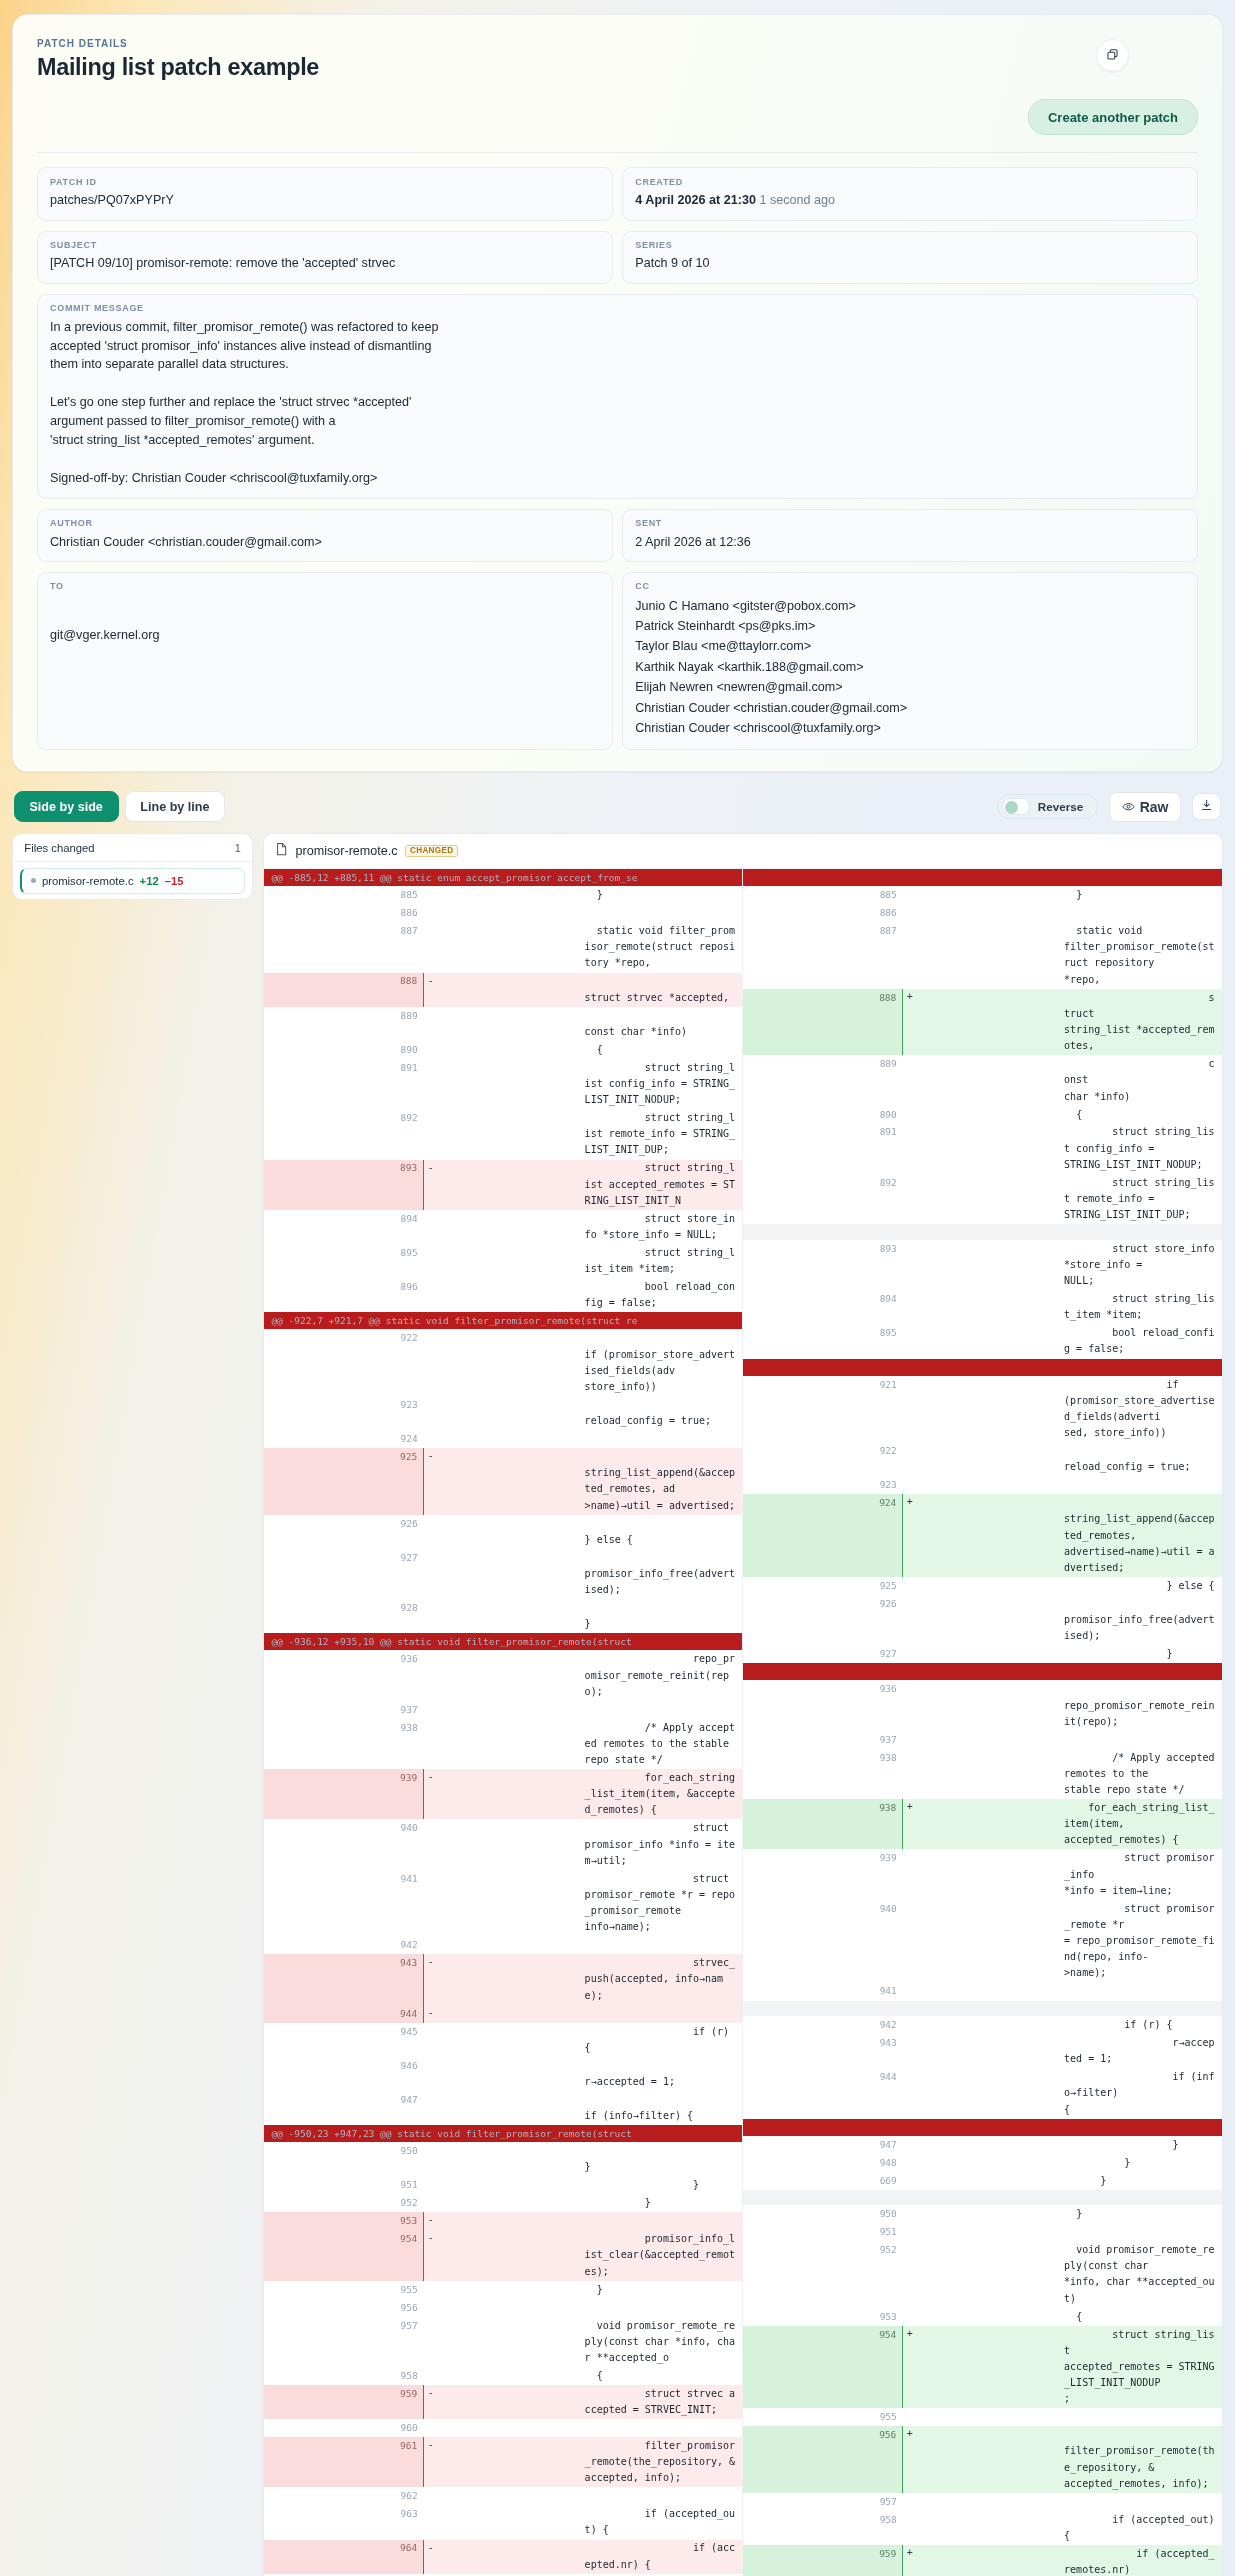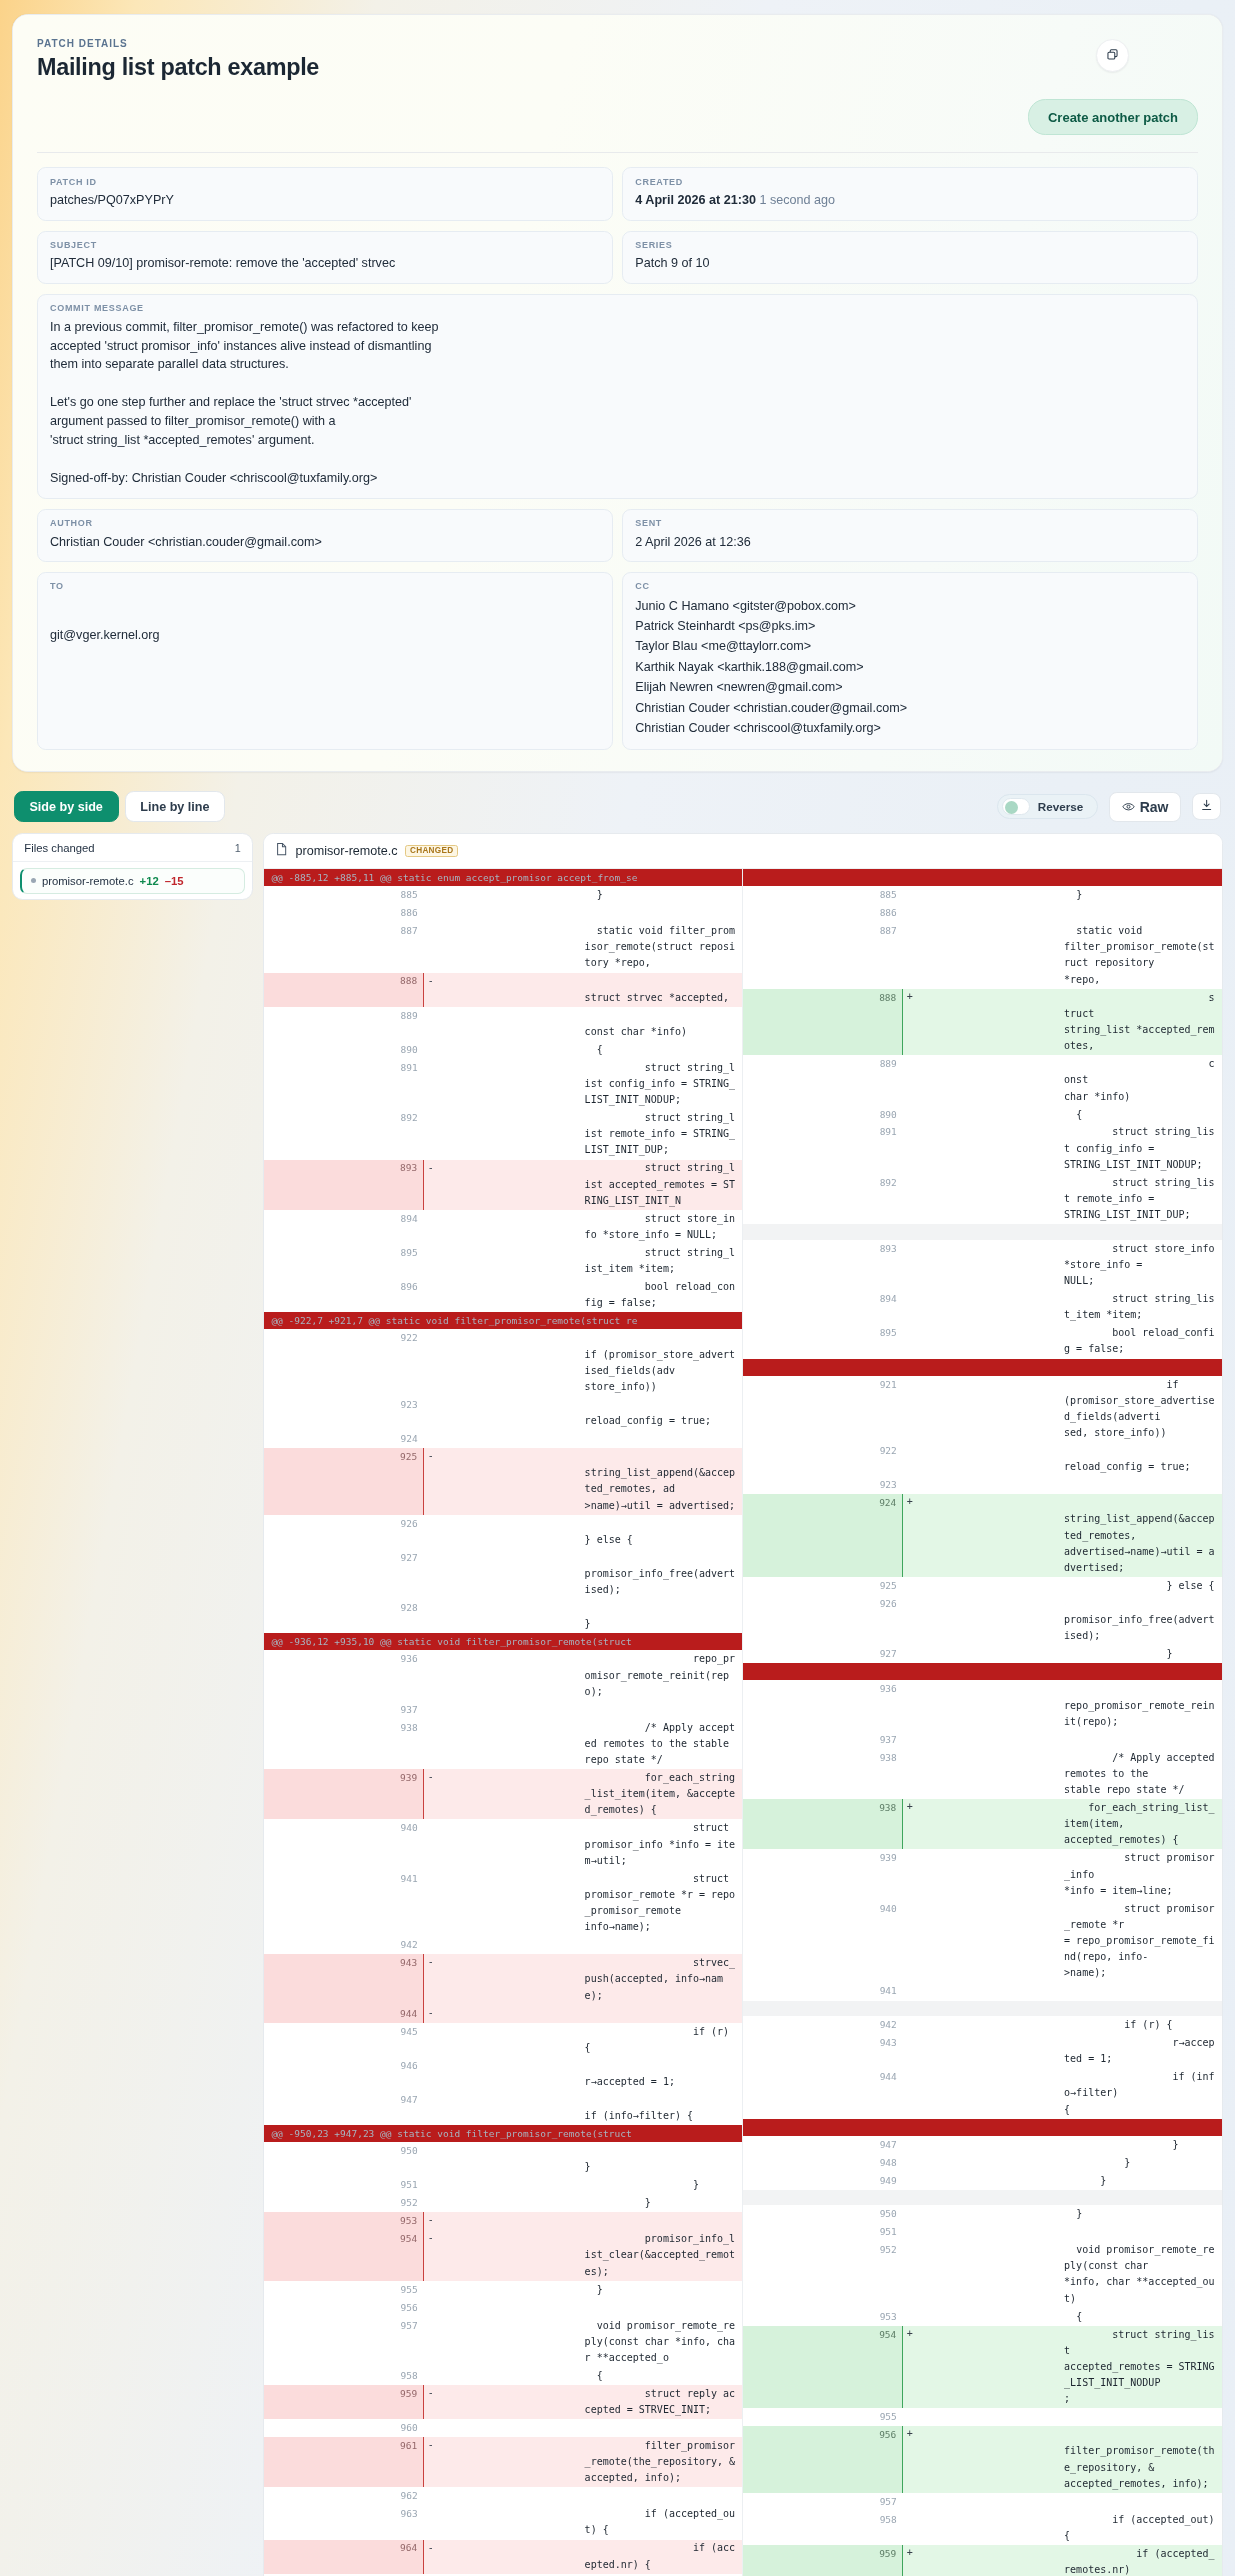--- a/index.html
+++ b/index.html
@@ -552,21 +552,21 @@
                 <td class="code">  void promisor_remote_reply(const char *info, char **accepted_o</td>
               </tr>
               <tr class="ctx">
                 <td class="gutter">958</td>
                 <td class="sign"></td>
                 <td class="code">  {</td>
               </tr>
               <tr class="del">
                 <td class="gutter">959</td>
                 <td class="sign lmark">-</td>
-                <td class="code">          struct reply accepted = STRVEC_INIT;</td>
+                <td class="code">          struct strvec accepted = STRVEC_INIT;</td>
               </tr>
               <tr class="ctx">
                 <td class="gutter">960</td>
                 <td class="sign"></td>
                 <td class="code">&nbsp;</td>
               </tr>
               <tr class="del">
                 <td class="gutter">961</td>
                 <td class="sign lmark">-</td>
                 <td class="code">          filter_promisor_remote(the_repository, &amp;accepted, info);</td>
@@ -784,21 +784,21 @@
                 <td class="gutter">947</td>
                 <td class="sign"></td>
                 <td class="code">                  }</td>
               </tr>
               <tr class="ctx">
                 <td class="gutter">948</td>
                 <td class="sign"></td>
                 <td class="code">          }</td>
               </tr>
               <tr class="ctx">
-                <td class="gutter">949</td>
+                <td class="gutter">669</td>
                 <td class="sign"></td>
                 <td class="code">      }</td>
               </tr>
               <tr class="empty">
                 <td colspan="3" style="height: 15.6px;"></td>
               </tr>
               <tr class="ctx">
                 <td class="gutter">950</td>
                 <td class="sign"></td>
                 <td class="code">  }</td>

